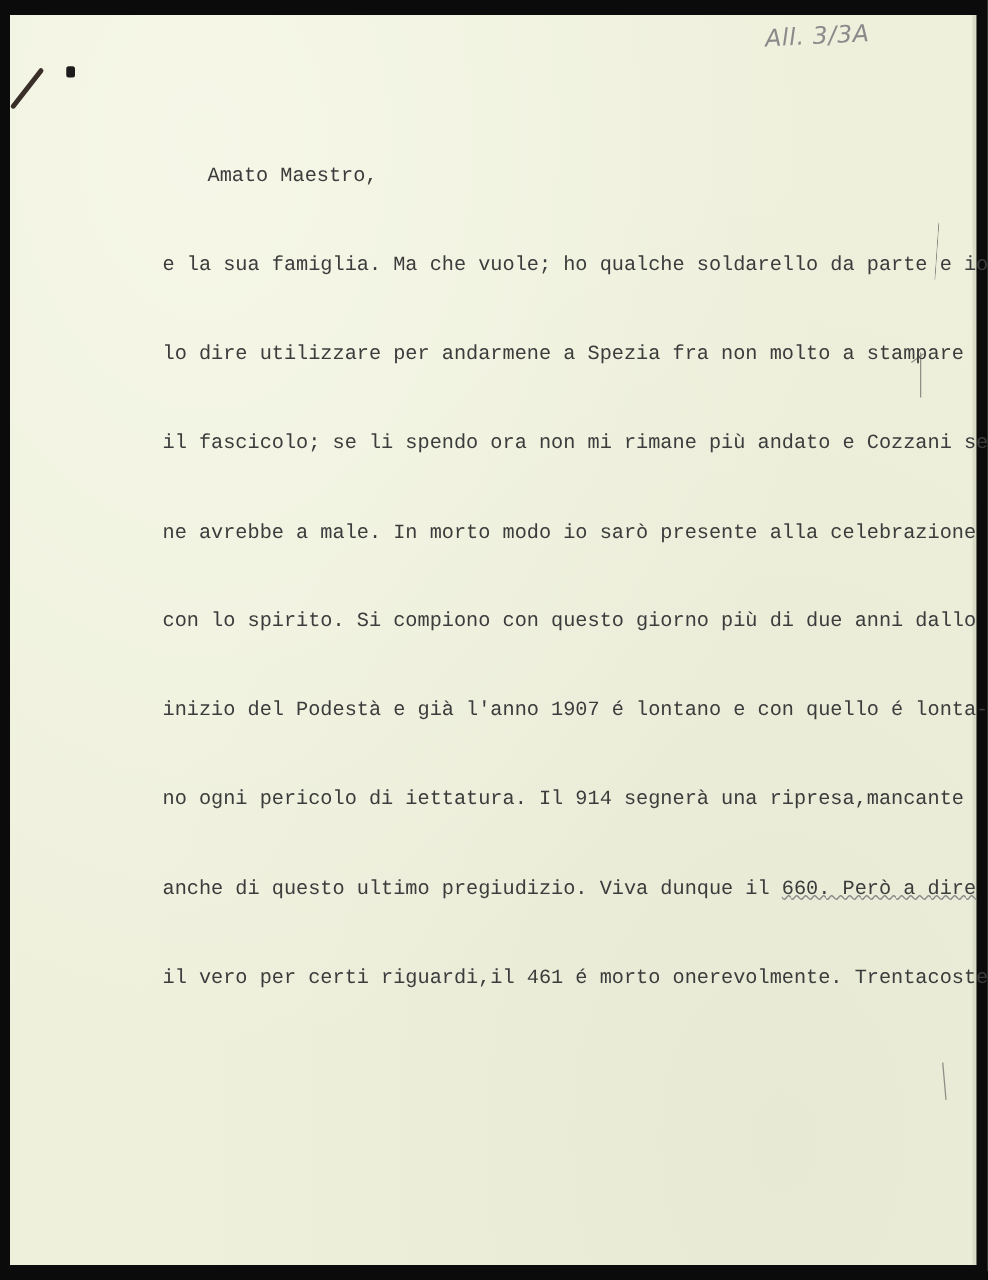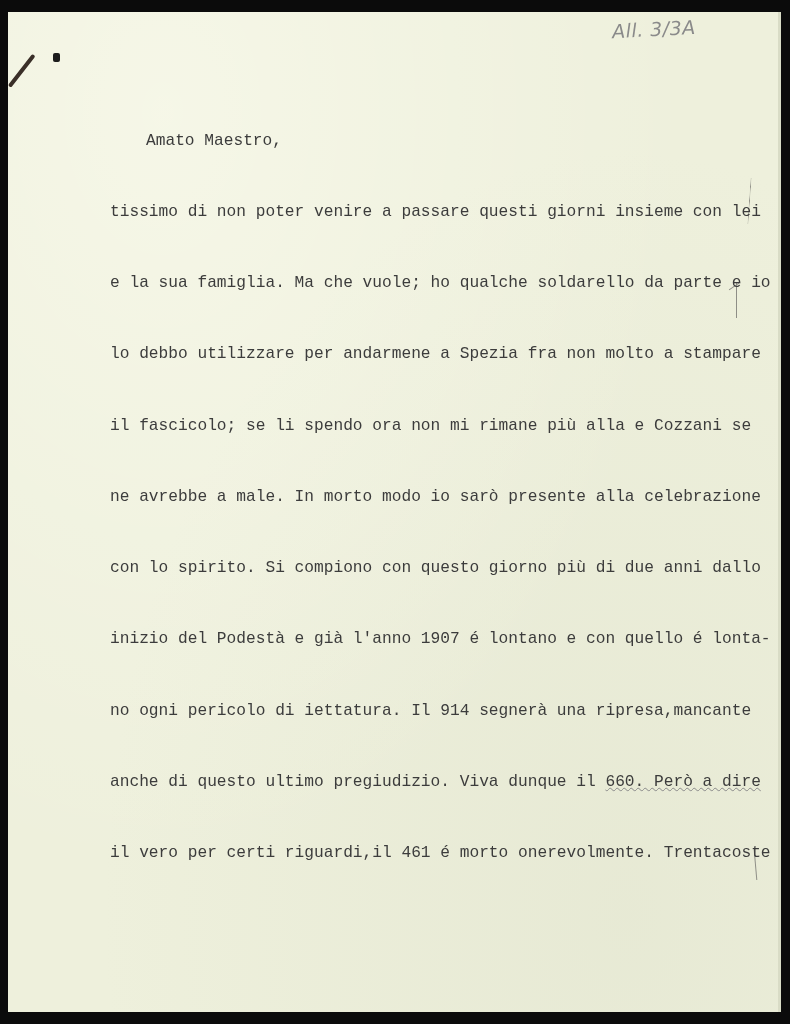--- a/index.html
+++ b/index.html
@@ -70,21 +70,21 @@
       position: absolute;
       left: 110px;
       top: 82px;
       width: 660px;
       font-family: "Liberation Mono", "DejaVu Sans Mono", monospace;
       font-size: 16.2px;
       line-height: 23.75px;
       color: #3c3c3c;
       white-space: pre;
     }
-    .line { display: block; height: 23.75px; }
+    .line { display: block; height: 23.75px; margin-left: 20px; }
     .salutation { padding-left: 36px; }
     .wavy {
       text-decoration: underline;
       text-decoration-style: wavy;
       text-decoration-color: #8a8a8a;
       text-decoration-thickness: 1px;
     }
     .pencil {
       position: absolute;
       border-left: 1.5px solid #8e8e86;
@@ -129,24 +129,23 @@
   <div class="pin-mark"></div>
   <div class="pin-head"></div>
 
   <div class="pencil pencil-1"></div>
   <div class="pencil pencil-2"></div>
   <div class="pencil-2-tick"></div>
   <div class="pencil pencil-3"></div>
 
   <div class="letter">
     <span class="line salutation">Amato Maestro,</span>
-    <span class="line">tissimo di non poter venire a passare questi giorni insieme con lei</span>
     <span class="line">e la sua famiglia. Ma che vuole; ho qualche soldarello da parte e io</span>
-    <span class="line">lo debbo utilizzare per andarmene a Spezia fra non molto a stampare</span>
-    <span class="line">il fascicolo; se li spendo ora non mi rimane più alla e Cozzani se</span>
+    <span class="line">lo dire utilizzare per andarmene a Spezia fra non molto a stampare</span>
+    <span class="line">il fascicolo; se li spendo ora non mi rimane più andato e Cozzani se</span>
     <span class="line">ne avrebbe a male. In morto modo io sarò presente alla celebrazione</span>
     <span class="line">con lo spirito. Si compiono con questo giorno più di due anni dallo</span>
     <span class="line">inizio del Podestà e già l'anno 1907 é lontano e con quello é lonta-</span>
     <span class="line">no ogni pericolo di iettatura. Il 914 segnerà una ripresa,mancante</span>
     <span class="line">anche di questo ultimo pregiudizio. Viva dunque il <span class="wavy">660. Però a dire</span></span>
     <span class="line">il vero per certi riguardi,il 461 é morto onerevolmente. Trentacoste</span>
     
     
     
     

